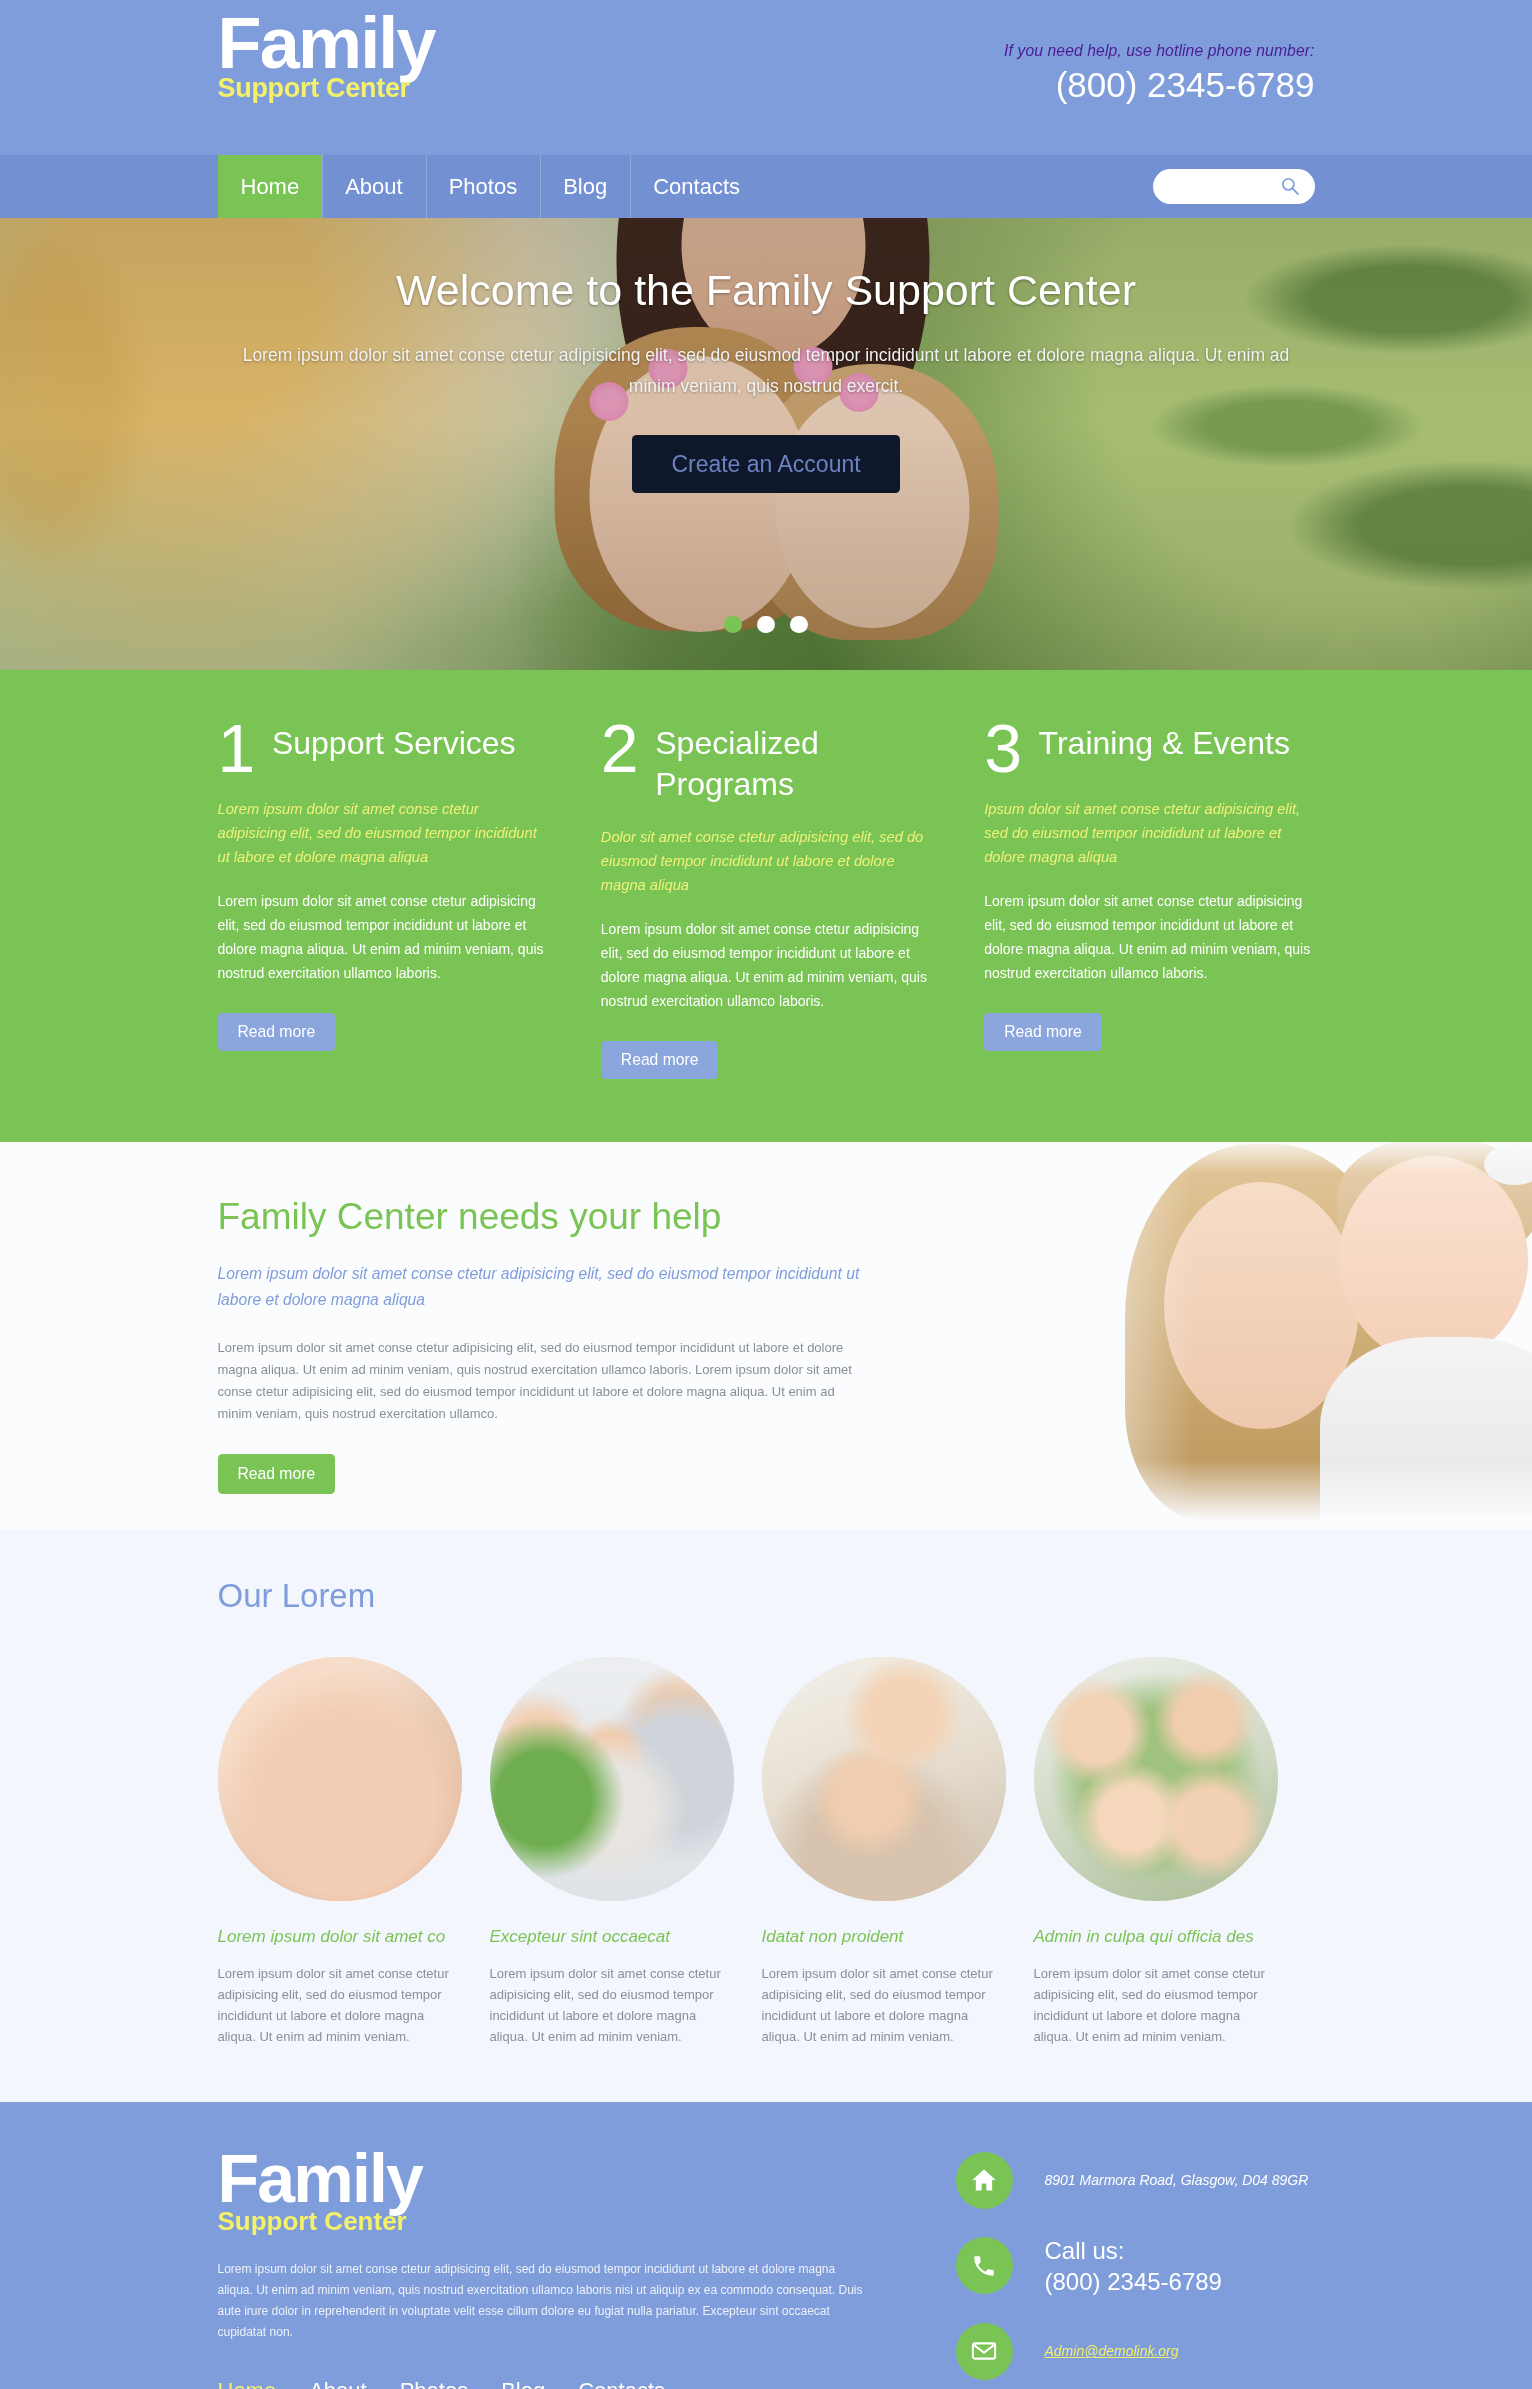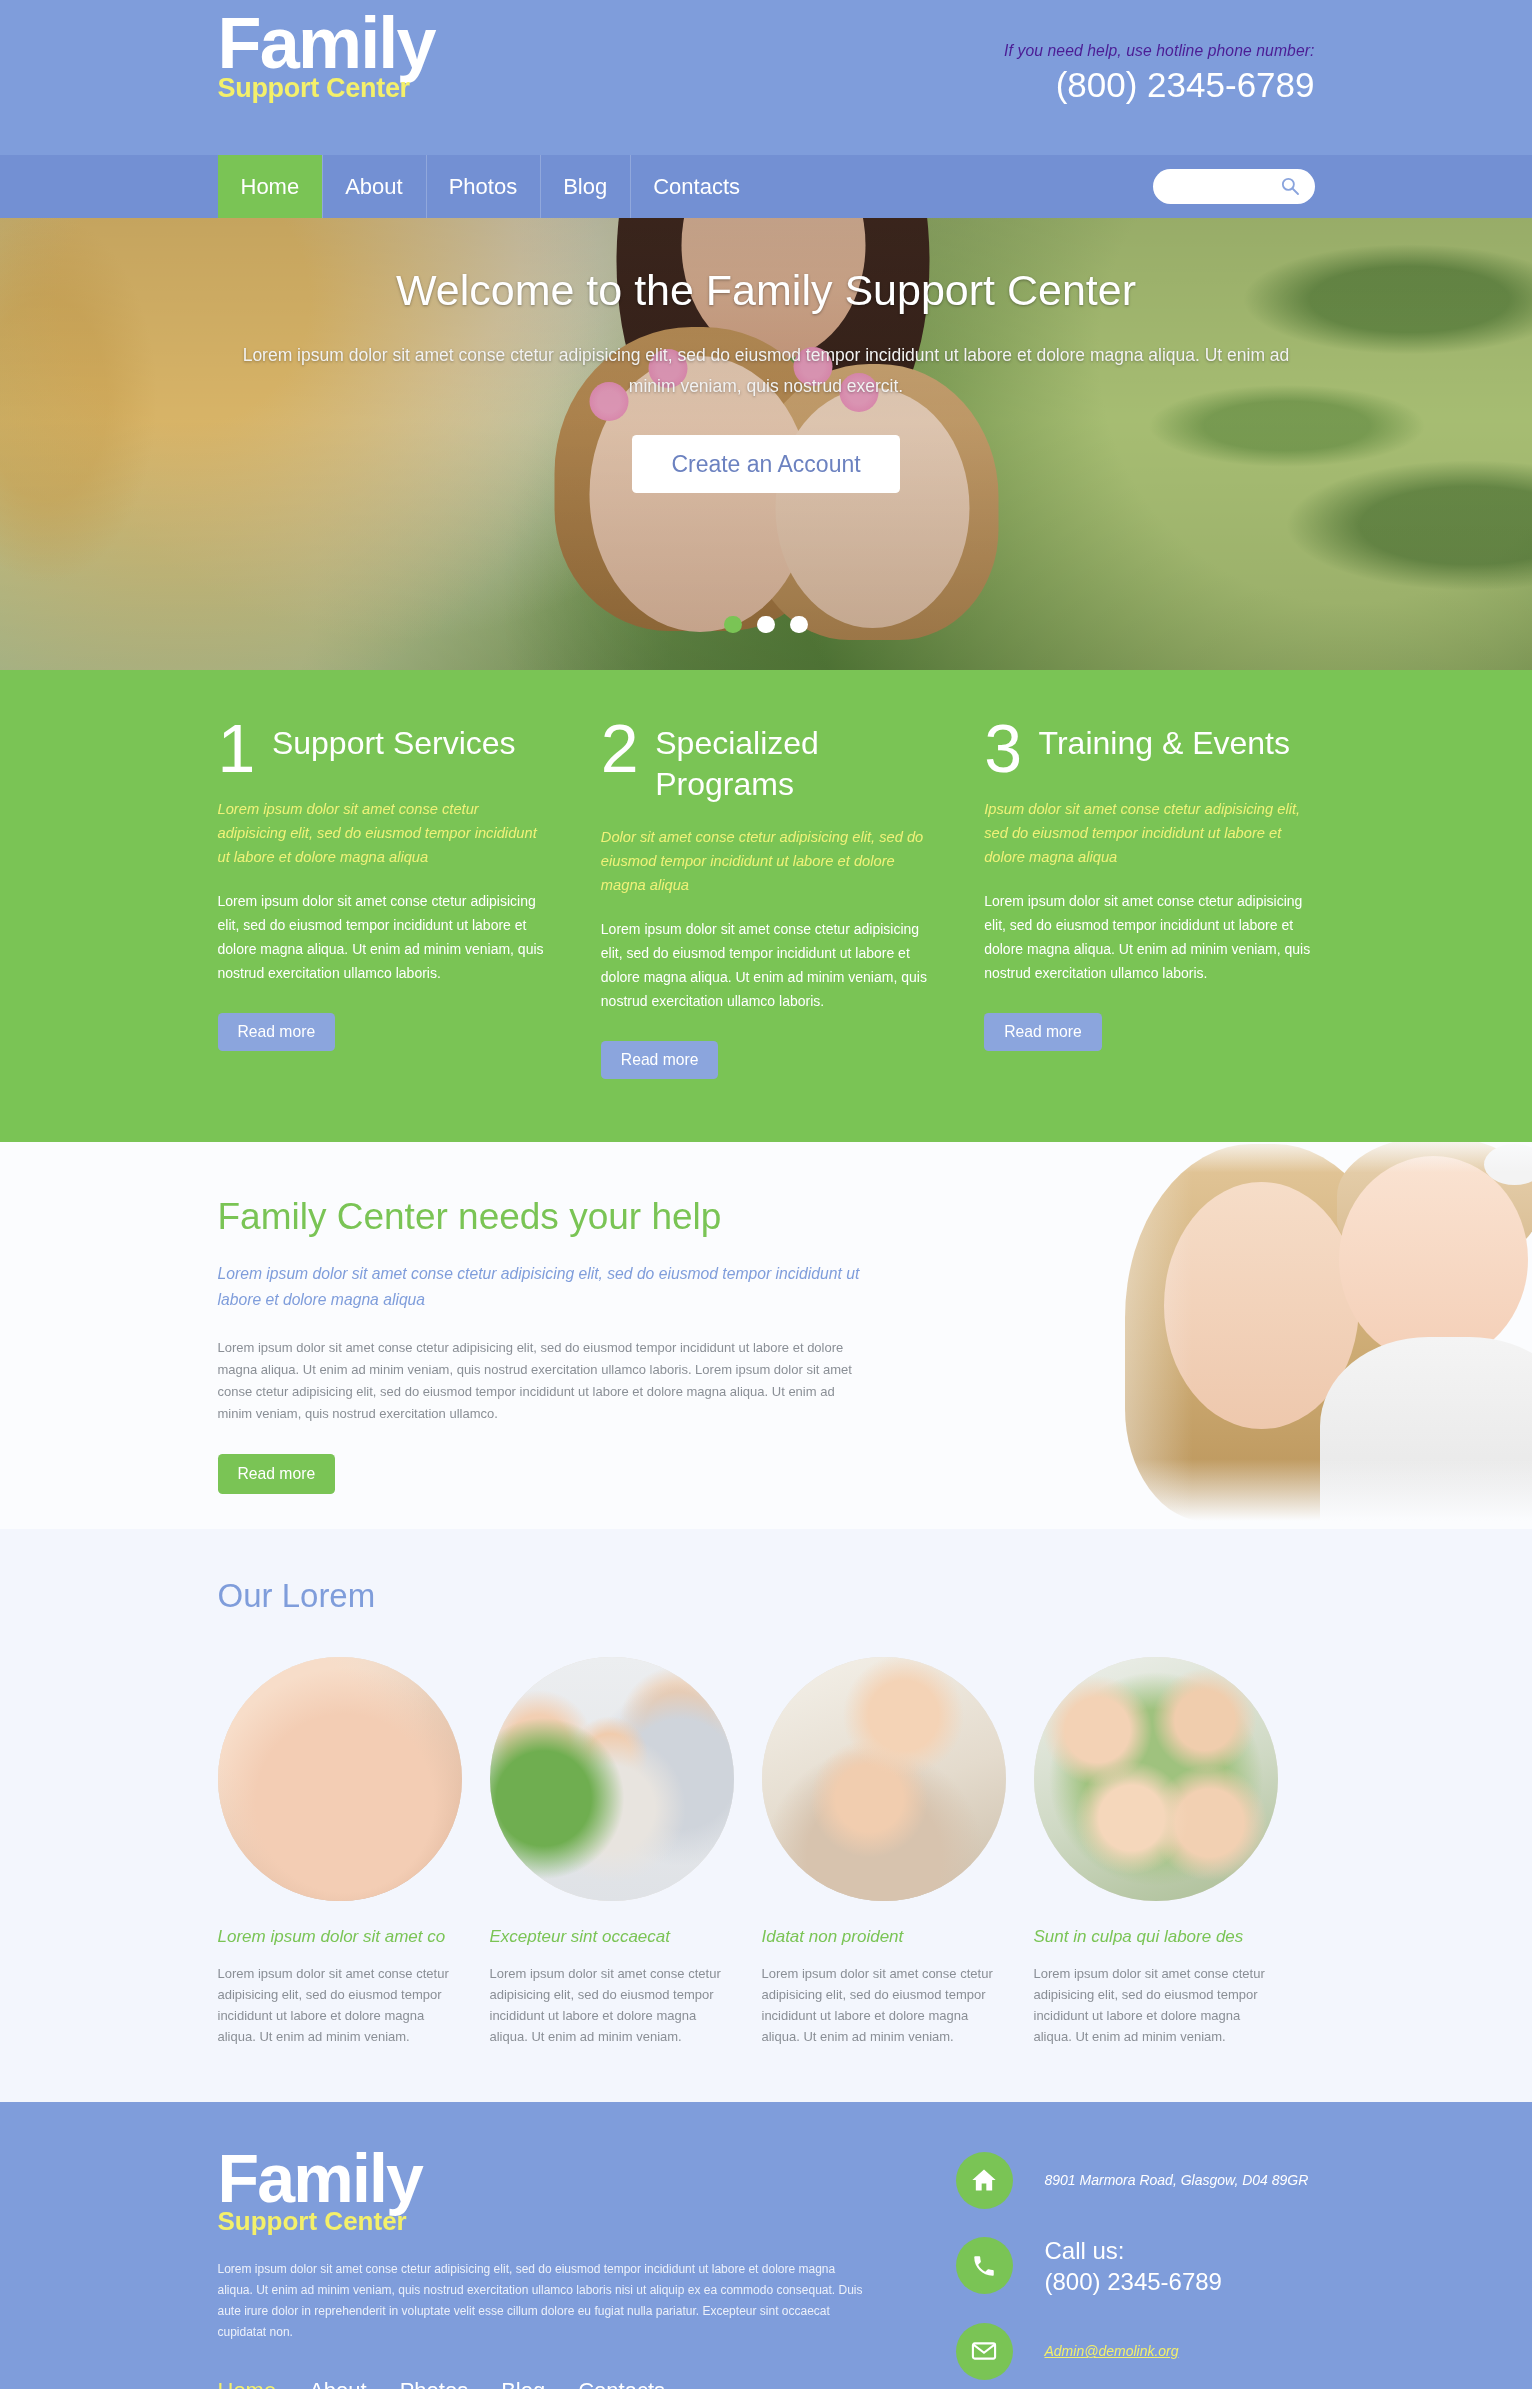--- a/index.html
+++ b/index.html
@@ -190,21 +190,21 @@
   .hero-sub {
     width: 1097px; margin: 24px auto 0;
     font-size: 17.5px;
     line-height: 31px;
     color: #f2f2f2;
     text-shadow: 0 0.9px 2.8px rgba(0,0,0,.35);
   }
   .hero-btn {
     display: inline-block;
     margin-top: 33px;
-    background: #ffffff;
+    background: #0f172a;
     color: #6c82c0;
     font-size: 23px;
     padding: 15.7px 39px;
     border-radius: 4.6px;
     border: none;
     cursor: pointer;
     font-family: "Liberation Sans", sans-serif;
   }
   .hero-dots {
     position: absolute; left: 0; right: 0; bottom: 37px;
@@ -604,21 +604,21 @@
           <div class="event-thumb">
               <div class="ev-img ev3"></div>
             </div>
           <div class="event-cap">Idatat non proident</div>
           <p class="event-body">Lorem ipsum dolor sit amet conse ctetur adipisicing elit, sed do eiusmod tempor incididunt ut labore et dolore magna aliqua. Ut enim ad minim veniam.</p>
         </div>
         <div class="event">
           <div class="event-thumb">
               <div class="ev-img ev4"></div>
             </div>
-          <div class="event-cap">Sunt in culpa qui labore des</div>
+          <div class="event-cap">Admin in culpa qui officia des</div>
           <p class="event-body">Lorem ipsum dolor sit amet conse ctetur adipisicing elit, sed do eiusmod tempor incididunt ut labore et dolore magna aliqua. Ut enim ad minim veniam.</p>
         </div>
       </div>
     </div>
   </div>
 
   <div class="footer">
     <div class="footer-inner">
       <div class="footer-left">
         <div>

